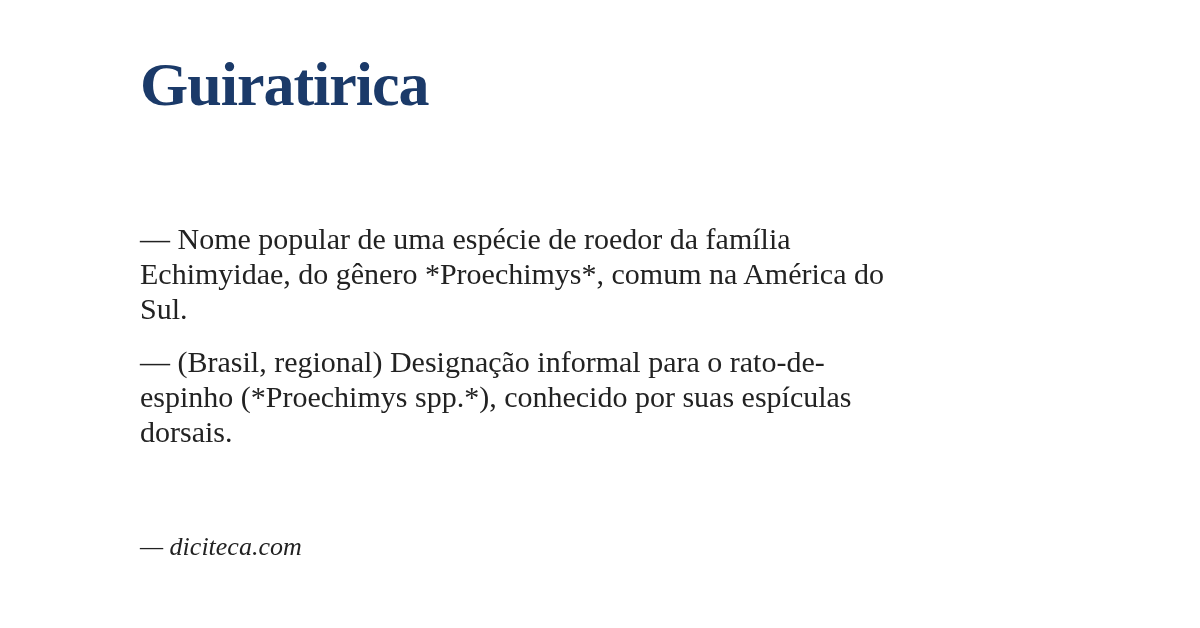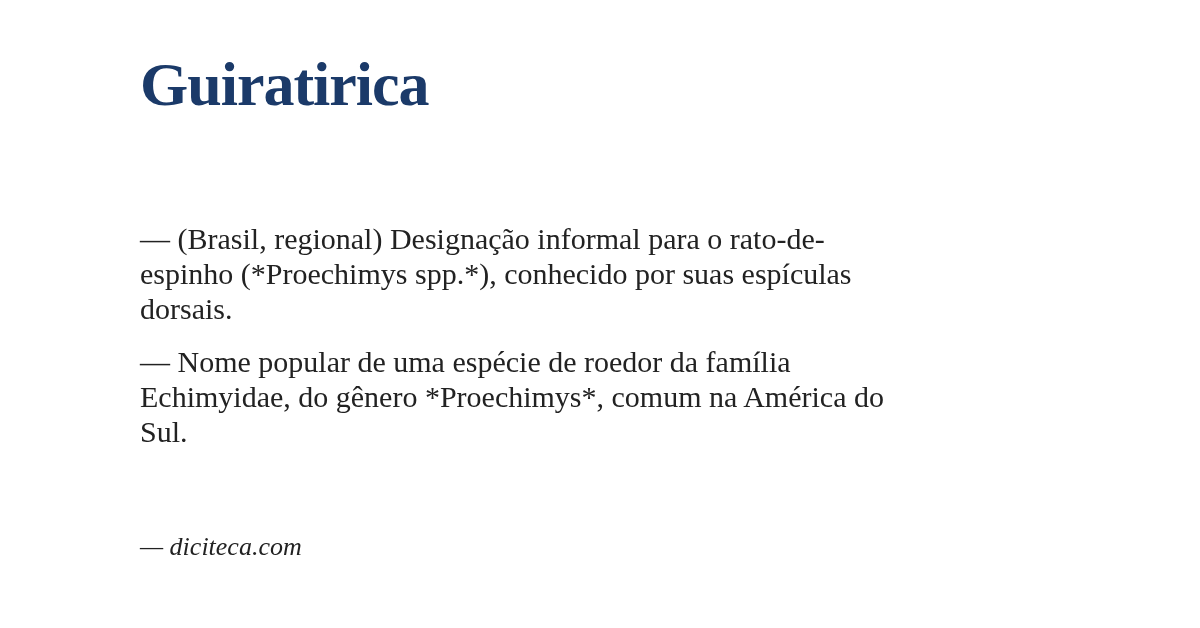--- a/index.html
+++ b/index.html
@@ -64,18 +64,18 @@
   }
 </style>
 </head>
 <body>
 
 <div class="card">
   <h1 class="page-title">Guiratirica</h1>
 
 
   <div class="definitions">
+    <p class="definition">— Nome popular de uma espécie de roedor da família Echimyidae, do gênero *Proechimys*, comum na América do Sul.</p>
     <p class="definition">— (Brasil, regional) Designação informal para o rato-de-espinho (*Proechimys spp.*), conhecido por suas espículas dorsais.</p>
-    <p class="definition">— Nome popular de uma espécie de roedor da família Echimyidae, do gênero *Proechimys*, comum na América do Sul.</p>
   </div>
 
   <div class="footer">— diciteca.com</div>
 </div>
 
 </body></html>

